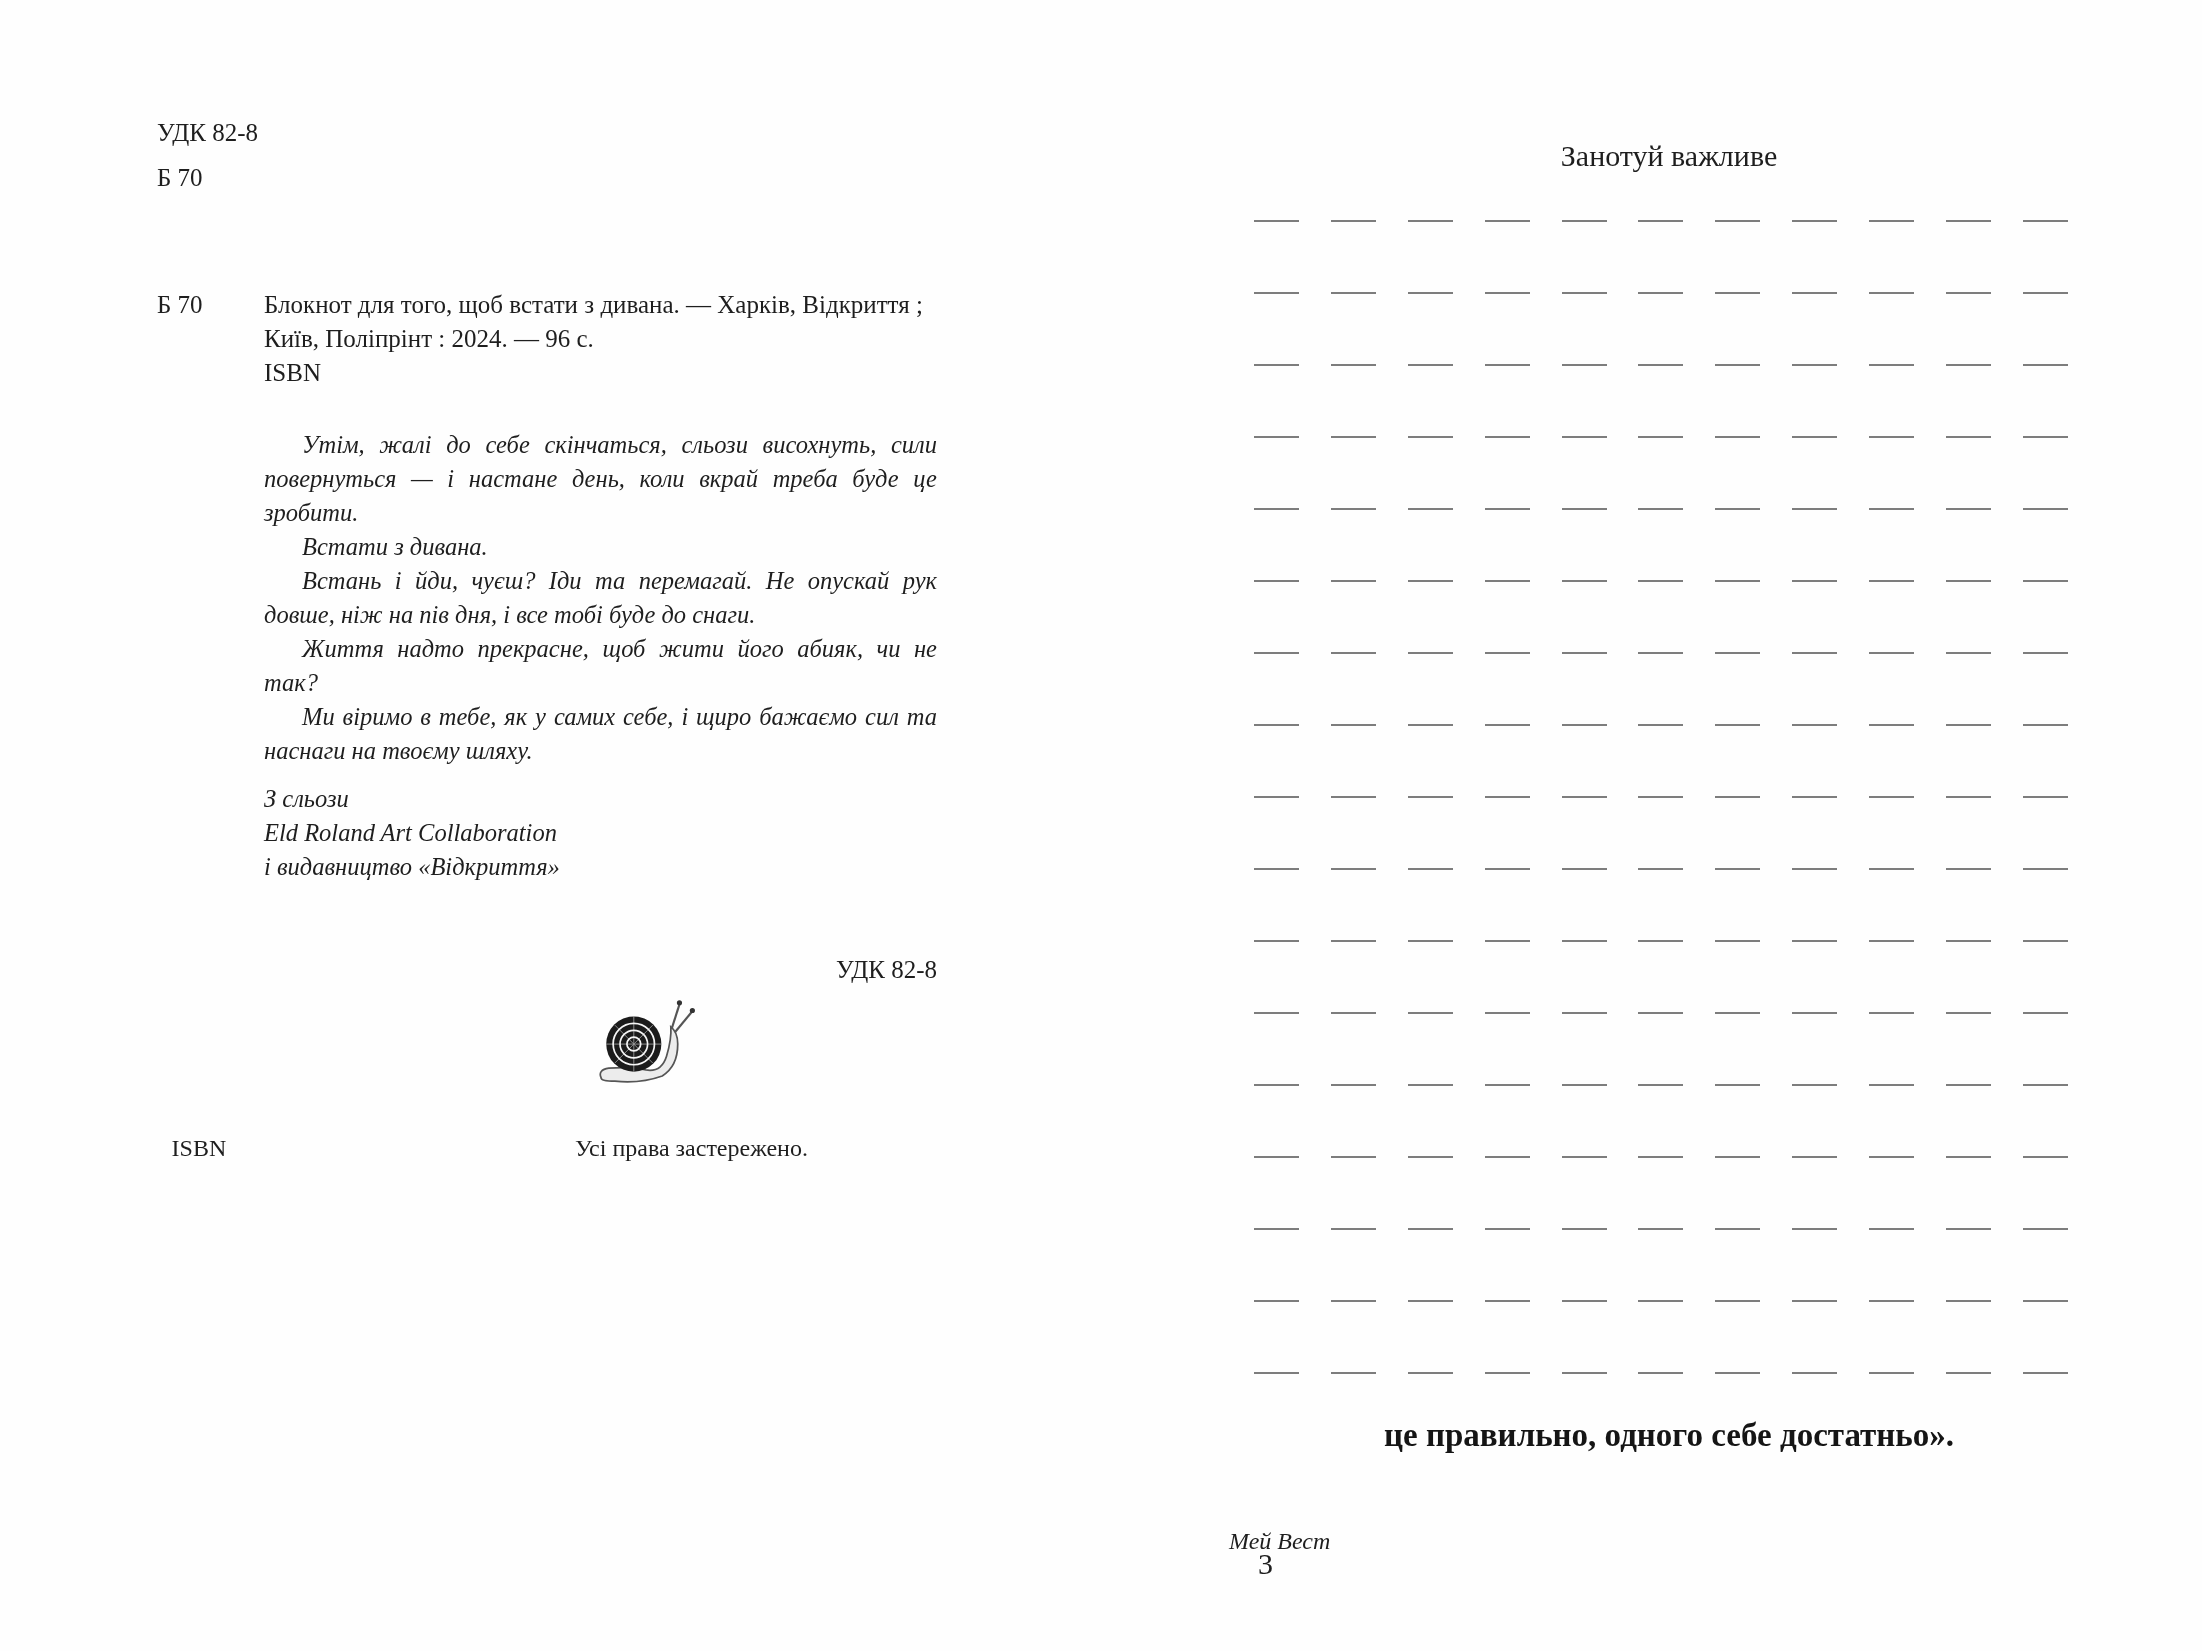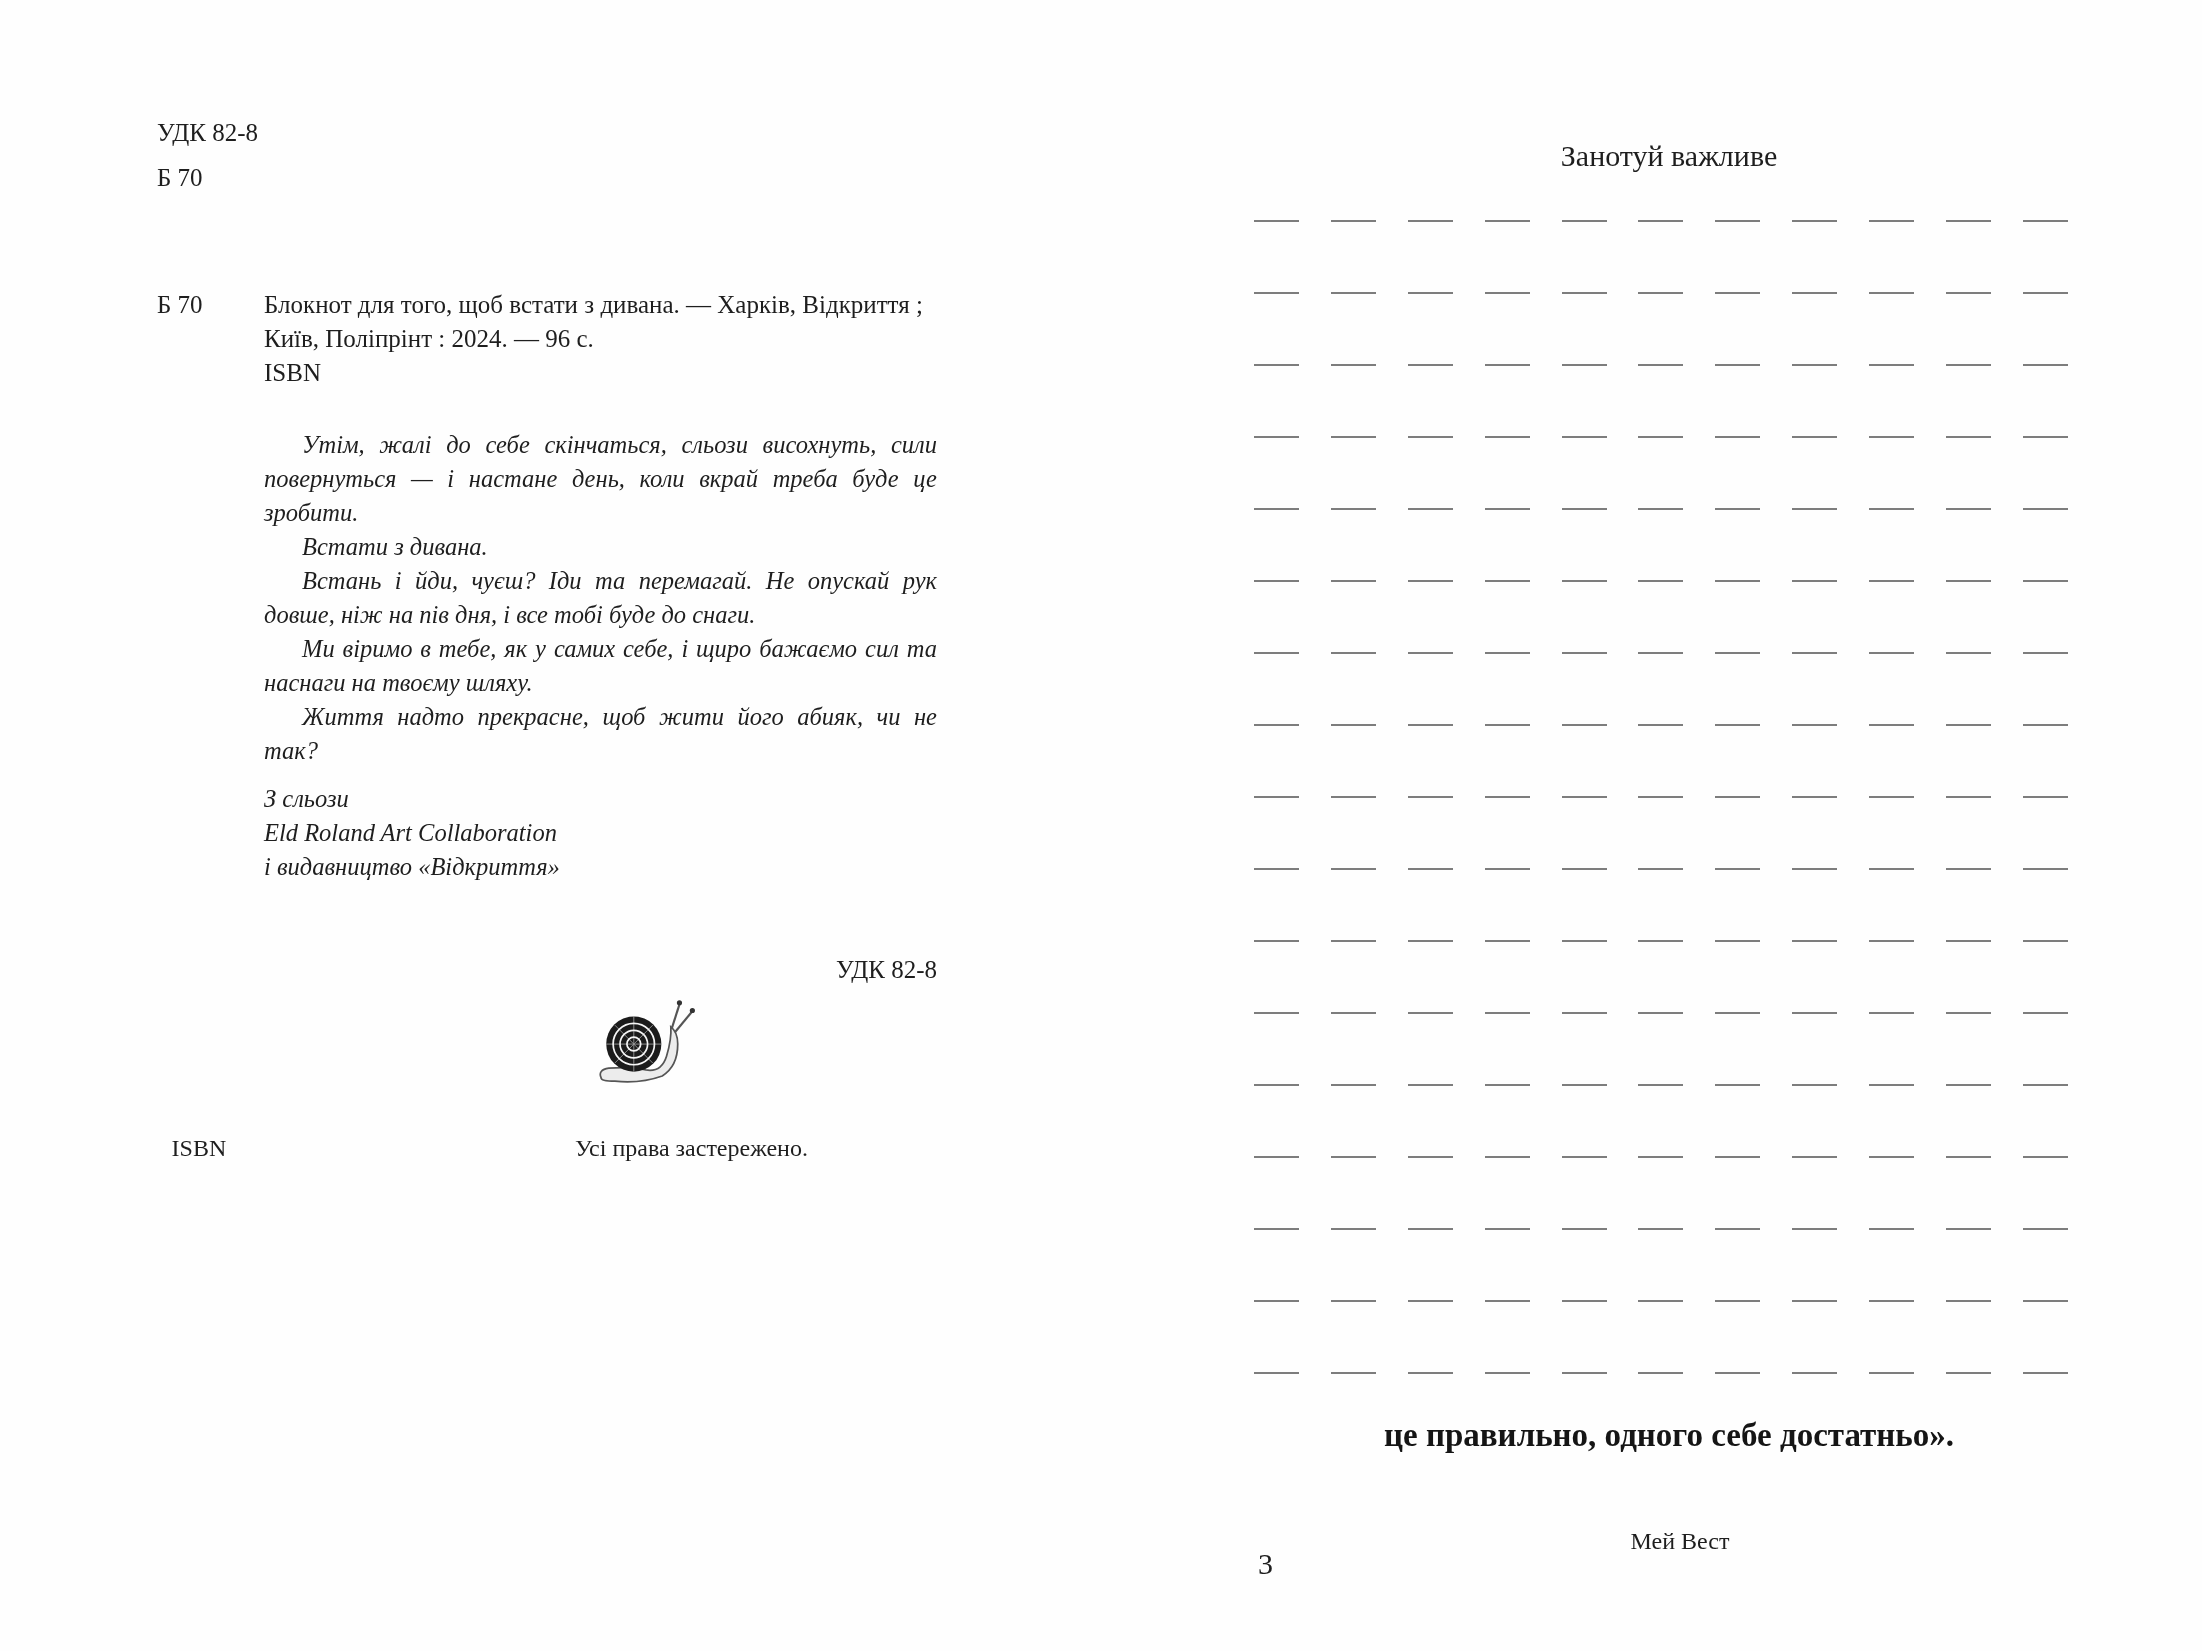--- a/index.html
+++ b/index.html
@@ -56,22 +56,22 @@
   .notes-grid { position: absolute; left: 1254px; top: 220px; width: 814px; }
   .dash-row { display: flex; justify-content: space-between; height: 72px; }
   .dash { width: 45px; height: 1.7px; background: #7d7d7d; }
 
   .quote {
     position: absolute; left: 1273px; top: 1409px; width: 792px;
     text-align: center; font-size: 33px; line-height: 52px;
     font-weight: 600; color: #151515;
   }
   .quote-author {
-    position: absolute; left: 1284px; top: 1528px; width: 792px;
-    text-align: center; font-size: 24px;
+    position: absolute; left: 1229px; top: 1528px; width: 792px;
+    font-style: italic; font-size: 24px;
   }
   .page-number { position: absolute; left: 1258px; top: 1547px; font-size: 30px; }
 </style>
 </head>
 <body>
 
 <div class="spread">
 
   <div class="left-page">
 
@@ -83,22 +83,22 @@
       <div class="entry-body">
         <div>Блокнот для того, щоб встати з дивана. — Харків, Відкриття ; Київ, Поліпрінт : 2024. — 96 с.</div>
         <div>ISBN</div>
       </div>
     </div>
 
     <div class="preface">
         <div class="preface-paragraph">Утім, жалі до себе скінчаться, сльози висохнуть, сили повернуться — і настане день, коли вкрай треба буде це зробити.</div>
         <div class="preface-paragraph">Встати з дивана.</div>
         <div class="preface-paragraph">Встань і йди, чуєш? Іди та перемагай. Не опускай рук довше, ніж на пів дня, і все тобі буде до снаги.</div>
+        <div class="preface-paragraph">Життя надто прекрасне, щоб жити його абияк, чи не так?</div>
         <div class="preface-paragraph">Ми віримо в тебе, як у самих себе, і щиро бажаємо сил та наснаги на твоєму шляху.</div>
-        <div class="preface-paragraph">Життя надто прекрасне, щоб жити його абияк, чи не так?</div>
       </div>
 
     <div class="signature">
         <div class="signature-line">З сльози</div>
         <div class="signature-line">Eld Roland Art Collaboration</div>
         <div class="signature-line">і видавництво «Відкриття»</div>
       </div>
 
     <div class="udk-bottom">УДК 82-8</div>
 

